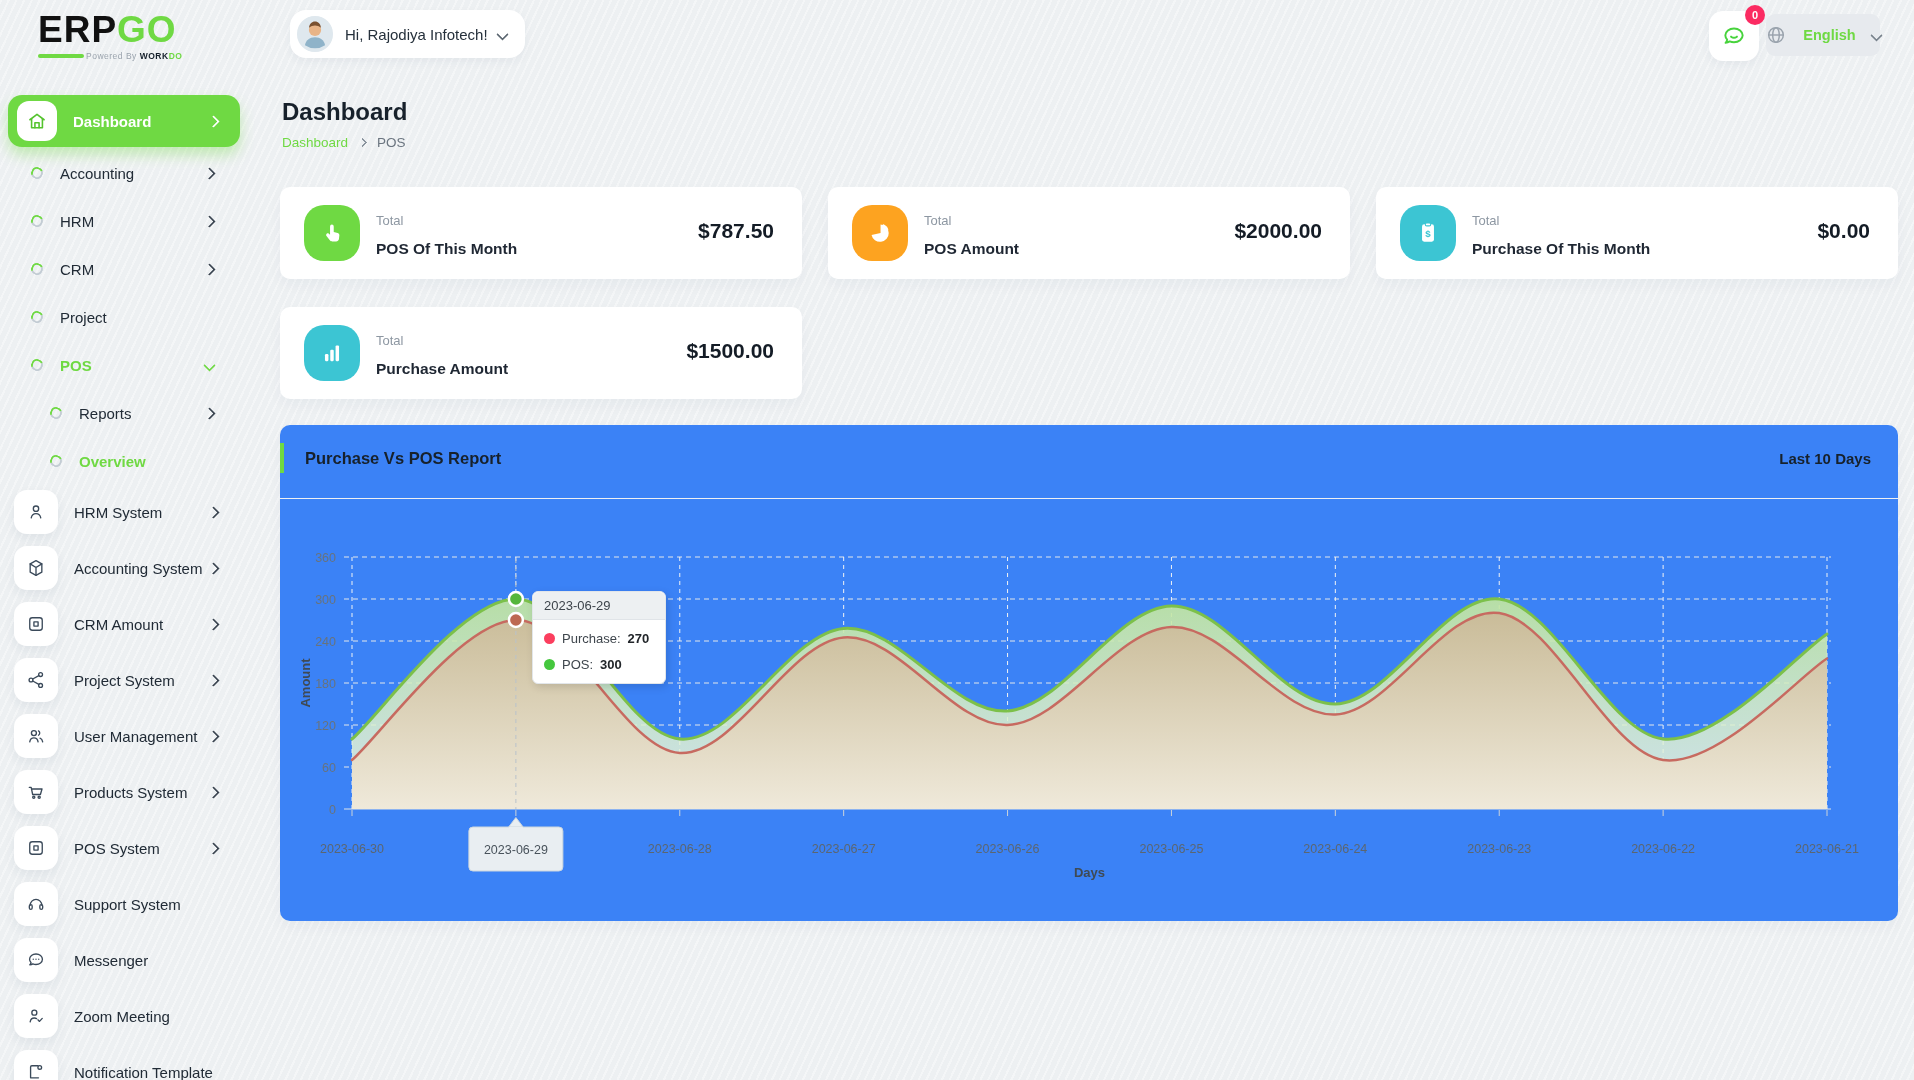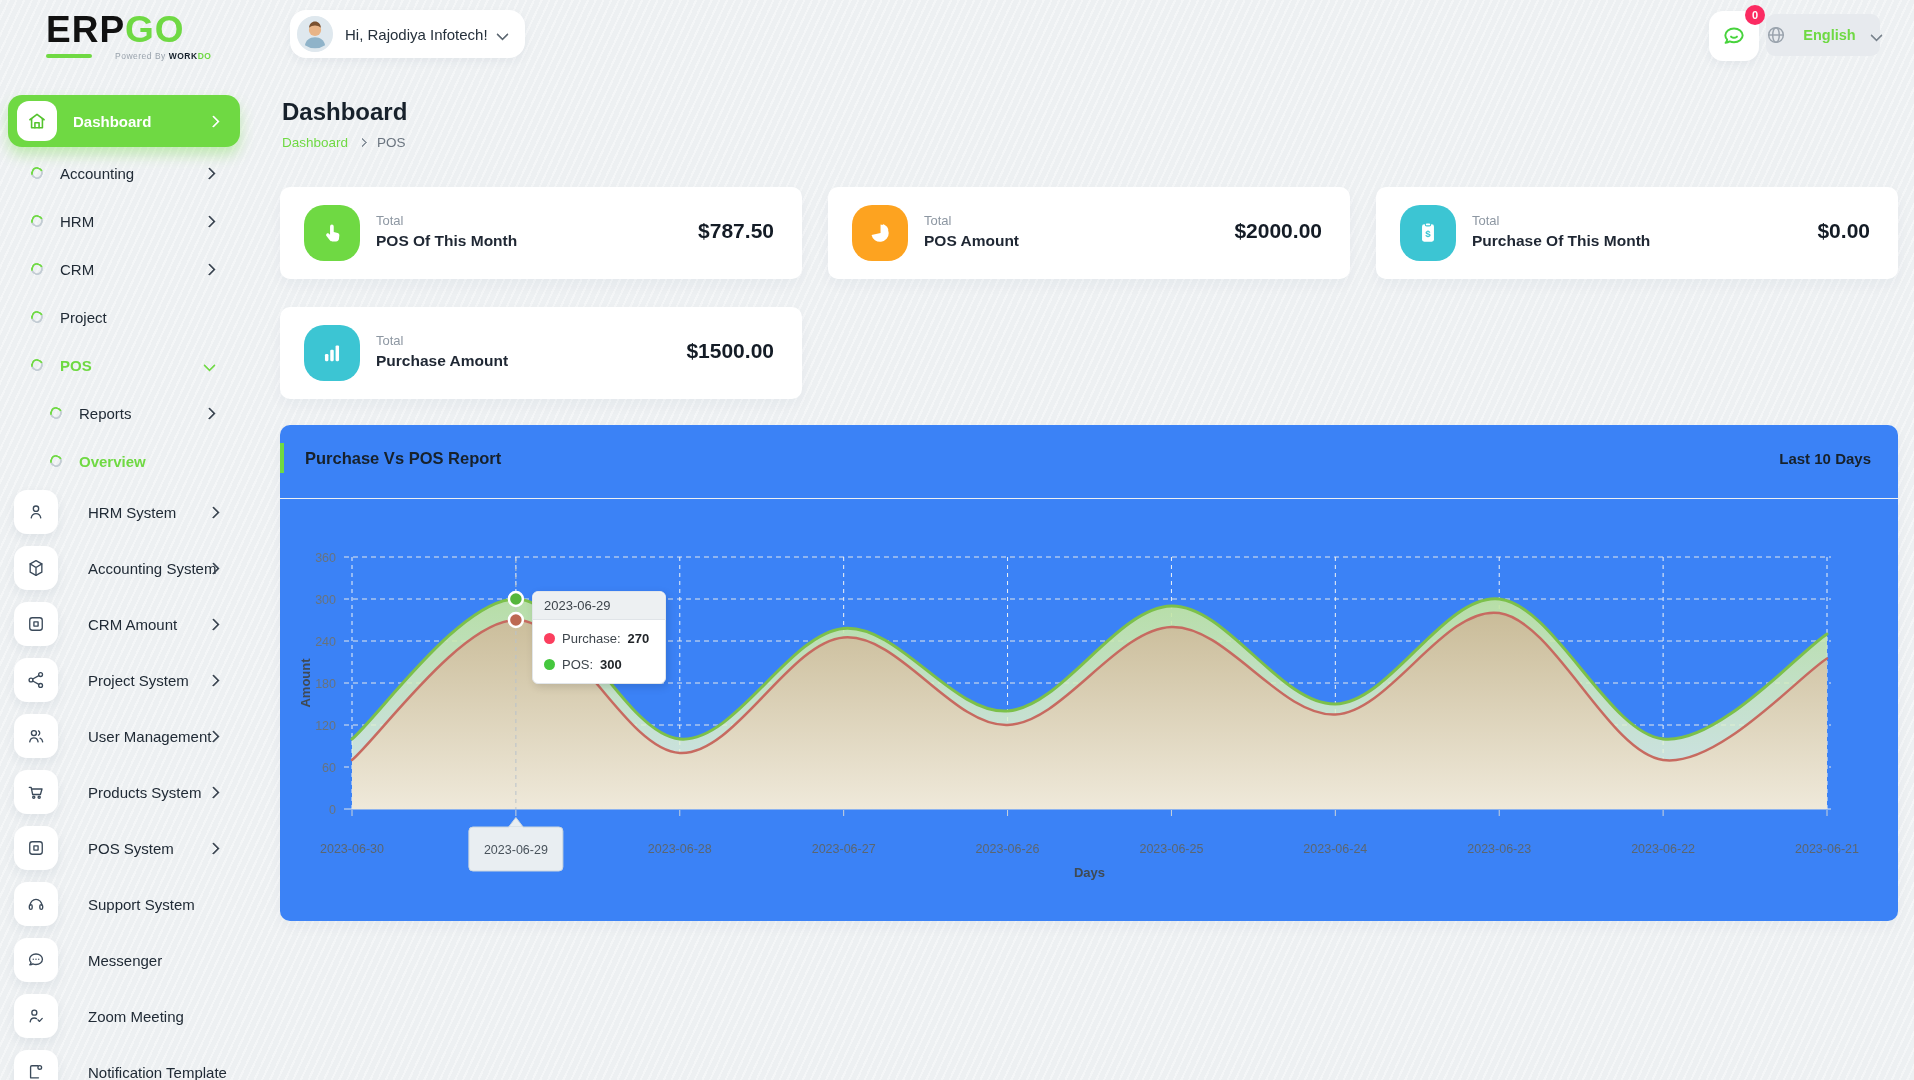--- a/index.html
+++ b/index.html
@@ -4,25 +4,25 @@
 <style>
   html,body{margin:0;padding:0}
   body{
     width:1914px;height:1080px;position:relative;overflow:hidden;
     font-family:"Liberation Sans",sans-serif;color:#1f2733;
     background:#edf0f2;
     background-image:repeating-linear-gradient(115deg,rgba(255,255,255,.38) 0 2px,rgba(255,255,255,0) 2px 7px);
   }
   
   .sidebar{position:absolute;left:0;top:0;width:248px;height:1080px}
-  .logo{position:absolute;left:46px;top:10px;cursor:pointer}
+  .logo{position:absolute;left:38px;top:10px;cursor:pointer}
   .logo-text{font-size:37px;font-weight:900;letter-spacing:1px;line-height:40px}
   .logo-text .g1{color:#111}
   .logo-text .g2{color:#6fd943}
-  .powered{display:flex;align-items:center;gap:23px;margin-top:1px}
+  .powered{display:flex;align-items:center;gap:2px;margin-top:1px}
   .powered .bar{width:46px;height:4px;border-radius:2px;background:#6fd943}
   .powered .ptxt{font-size:8.5px;color:#9aa3ad;letter-spacing:.5px}
   .powered b{color:#15202b;font-weight:900}
   .powered b .g2{color:#6fd943}
   .active-pill{position:absolute;left:8px;top:95px;width:232px;height:52px;background:#6fd943;
     border-radius:14px;display:flex;align-items:center;box-shadow:0 8px 14px rgba(111,217,67,.35);cursor:pointer}
   .active-pill .tile{width:40px;height:40px;margin-left:9px;background:#fff;border-radius:12px;
     display:flex;align-items:center;justify-content:center;color:#55c32e}
   .active-pill .lbl{color:#fff;font-weight:700;font-size:15px;margin-left:16px}
   .active-pill .chev{position:absolute;right:22px;color:#fff}
@@ -35,21 +35,21 @@
     border:2px solid #6fd943;border-bottom-color:#c3ccd4;border-right-color:#c3ccd4;transform:rotate(25deg)}
   .side-item .txt{font-size:15px;font-weight:500;margin-left:17px}
   .side-item .chev{position:absolute;right:34px;color:#3a4450}
   .side-item.green .txt{color:#6fd943;font-weight:700}
   .side-item.green .chev{color:#6fd943}
   .side-item.sub .bullet{margin-left:50px}
   .sys-menu{position:absolute;left:0;top:484px;width:248px}
   .sys-item{height:56px;display:flex;align-items:center;position:relative;cursor:pointer;color:#212b36}
   .sys-item .tile{width:44px;height:44px;margin-left:14px;background:#fff;border-radius:13px;flex:none;
     display:flex;align-items:center;justify-content:center;color:#3b4a5a;box-shadow:0 5px 12px rgba(30,55,90,.07)}
-  .sys-item .txt{font-size:15px;font-weight:500;margin-left:30px}
+  .sys-item .txt{font-size:15px;font-weight:500;margin-left:16px}
   .sys-item .chev{position:absolute;right:30px;color:#3a4450}
   
   .user-chip{position:absolute;left:290px;top:10px;height:48px;background:#fff;border-radius:16px;
     display:flex;align-items:center;padding:0 18px 0 7px;box-shadow:0 4px 10px rgba(30,55,90,.05);cursor:pointer}
   .avatar{width:36px;height:36px;border-radius:50%;overflow:hidden;flex:none;background:#e7edf1}
   .user-chip .txt{font-size:15px;color:#25303b;margin:0 10px 0 12px}
   .user-chip .chev{color:#5b6670}
   .chat-btn{position:absolute;left:1709px;top:11px;width:50px;height:50px;background:#fff;border-radius:14px;
     display:flex;align-items:center;justify-content:center;cursor:pointer;box-shadow:0 4px 10px rgba(30,55,90,.05)}
   .chat-btn .badge{position:absolute;right:-6px;top:-6px;min-width:20px;height:20px;border-radius:50%;
@@ -64,21 +64,21 @@
   .breadcrumb{display:flex;align-items:center;gap:11px;margin:9px 0 0 2px;font-size:13.5px}
   .breadcrumb .home{color:#6fd943;cursor:pointer}
   .breadcrumb .chev{width:5px;height:5px;color:#8a949e}
   .breadcrumb .cur{color:#6b7580}
   .stats{display:grid;grid-template-columns:1fr 1fr 1fr;column-gap:26px;row-gap:28px;margin-top:37px}
   .stat-card{background:#fff;border-radius:10px;height:92px;position:relative;box-shadow:0 6px 14px rgba(30,55,90,.04)}
   .stat-card .tile{position:absolute;left:24px;top:18px;width:56px;height:56px;border-radius:20px;
     display:flex;align-items:center;justify-content:center}
   .stat-card .meta{position:absolute;left:96px;top:26px}
   .stat-card .meta .sm{font-size:13px;color:#8d97a2}
-  .stat-card .meta .ti{font-size:15.5px;font-weight:700;color:#1f2733;margin-top:4px}
+  .stat-card .meta .ti{font-size:15.5px;font-weight:700;color:#1f2733;margin-top:12px}
   .stat-card .val{position:absolute;right:28px;top:32px;font-size:21px;font-weight:700;color:#141c26}
   
   .chart-card{position:relative;margin-top:26px;height:496px;background:#3b82f6;border-radius:10px;
     box-shadow:0 6px 14px rgba(30,55,90,.04);overflow:hidden}
   .chart-card .accent{position:absolute;left:0;top:18px;width:4px;height:30px;background:#6fd943}
   .chart-card .c-title{position:absolute;left:25px;top:24px;font-size:16.5px;font-weight:700;color:#17212b}
   .chart-card .c-range{position:absolute;right:27px;top:25px;font-size:15px;font-weight:700;color:#17212b}
   .chart-card .divider{position:absolute;left:0;right:0;top:73px;height:1px;background:#eef0f3}
   #chart-canvas{position:absolute;left:0;top:0}
   #chart-canvas text{font-family:"Liberation Sans",sans-serif}

